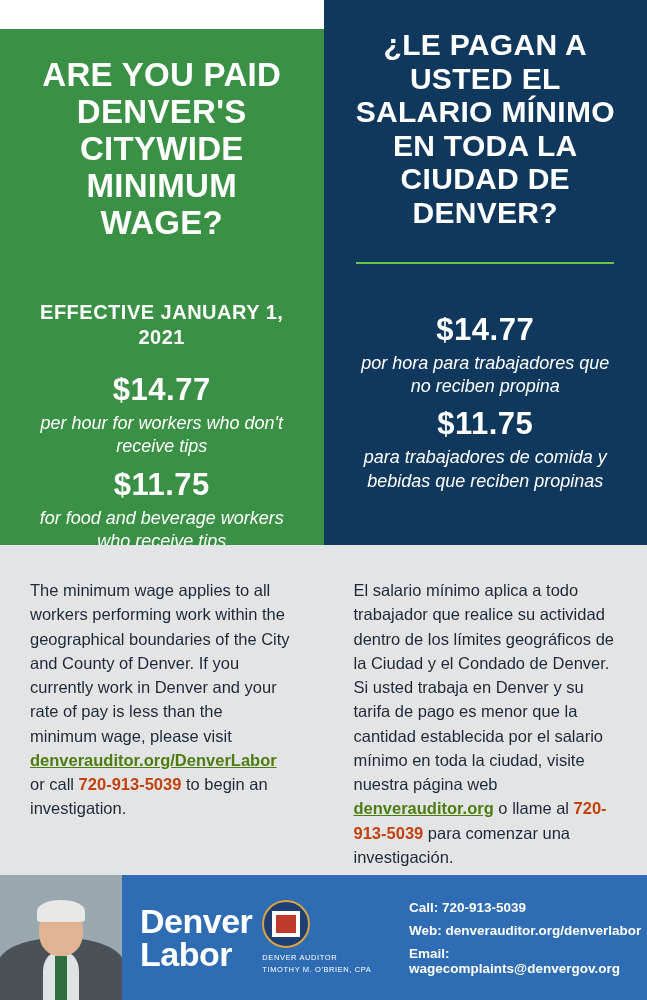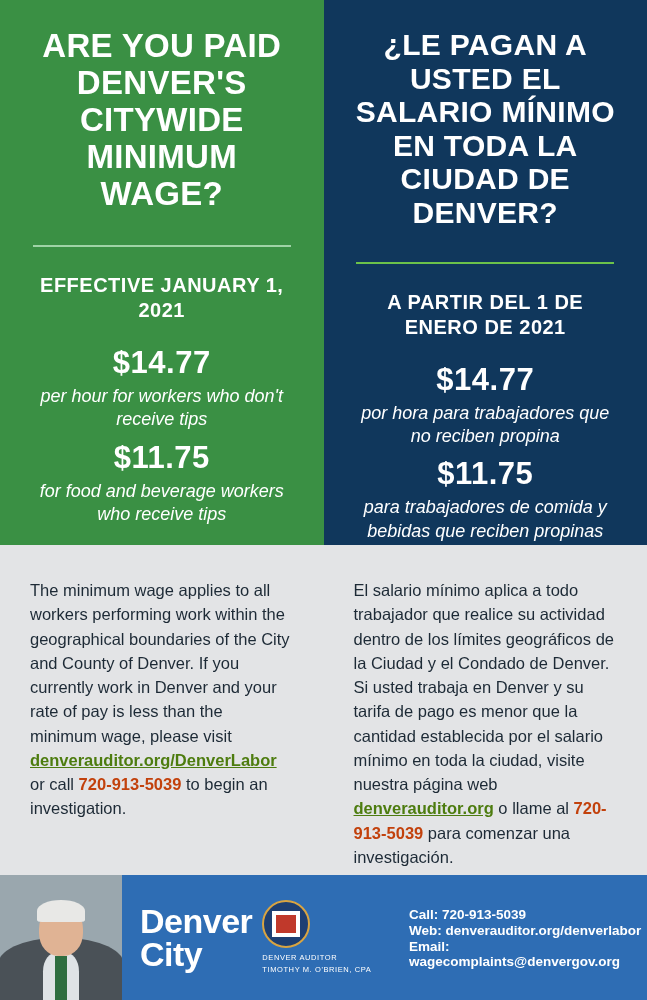--- a/index.html
+++ b/index.html
@@ -23,21 +23,21 @@
     display: flex;
     height: 545px;
   }
   .panel {
     width: 50%;
     padding: 28px 26px 0 26px;
     display: flex;
     flex-direction: column;
     align-items: center;
   }
-  .panel-en { background: #3a9044; }
+  .panel-en { background: #3a9044; margin-top: 29px; }
   .panel-es { background: #10375c; }
 
   .headline {
     color: #ffffff;
     font-weight: bold;
     text-align: center;
     line-height: 1.12;
     letter-spacing: 0.3px;
     font-size: 33px;
     text-transform: uppercase;
@@ -164,21 +164,21 @@
     width: 20px; height: 18px; background: #c0392b;
   }
   .auditor-lines { margin-top: 4px; }
   .auditor-lines div {
     color: #ffffff; font-size: 7.5px; font-weight: normal; letter-spacing: 0.6px;
     line-height: 1.5;
   }
   .contact {
     flex: 1;
     display: flex; flex-direction: column; justify-content: center;
-    gap: 1px;
+    gap: 8px;
     padding-left: 12px;
   }
   .contact div { color: #ffffff; font-size: 13.5px; font-weight: bold; }
 </style>
 </head>
 <body>
 
 <div class="poster">
 
   <div class="top">
@@ -189,21 +189,20 @@
       <div class="effective">EFFECTIVE JANUARY 1, 2021</div>
       <div class="wage">$14.77</div>
       <div class="wage-desc">per hour for workers who don't receive tips</div>
       <div class="wage wage-block-2">$11.75</div>
       <div class="wage-desc">for food and beverage workers who receive tips</div>
     </div>
 
     <div class="panel panel-es">
       <div class="headline headline-es">¿LE PAGAN A USTED EL SALARIO MÍNIMO EN TODA LA CIUDAD DE DENVER?</div>
       <div class="rule rule-es"></div>
-      <div class="effective">A PARTIR DEL 1 DE ENERO DE 2021</div>
       <div class="wage">$14.77</div>
       <div class="wage-desc">por hora para trabajadores que no reciben propina</div>
       <div class="wage wage-block-2">$11.75</div>
       <div class="wage-desc">para trabajadores de comida y bebidas que reciben propinas</div>
     </div>
 
   </div>
 
   <div class="middle">
 
@@ -224,21 +223,21 @@
       <div class="suit"></div>
       <div class="shirt"></div>
       <div class="tie"></div>
       <div class="head"></div>
       <div class="hair"></div>
     </div>
 
     <div class="footer-brand">
       <div class="brand-text">
         <div class="brand-denver">Denver</div>
-        <div class="brand-labor">City</div>
+        <div class="brand-labor">Labor</div>
       </div>
       <div class="seal-wrap">
         <div class="seal">
           <div class="seal-inner"></div>
         </div>
         <div class="auditor-lines">
           <div>DENVER AUDITOR</div>
           <div>TIMOTHY M. O'BRIEN, CPA</div>
         </div>
       </div>

